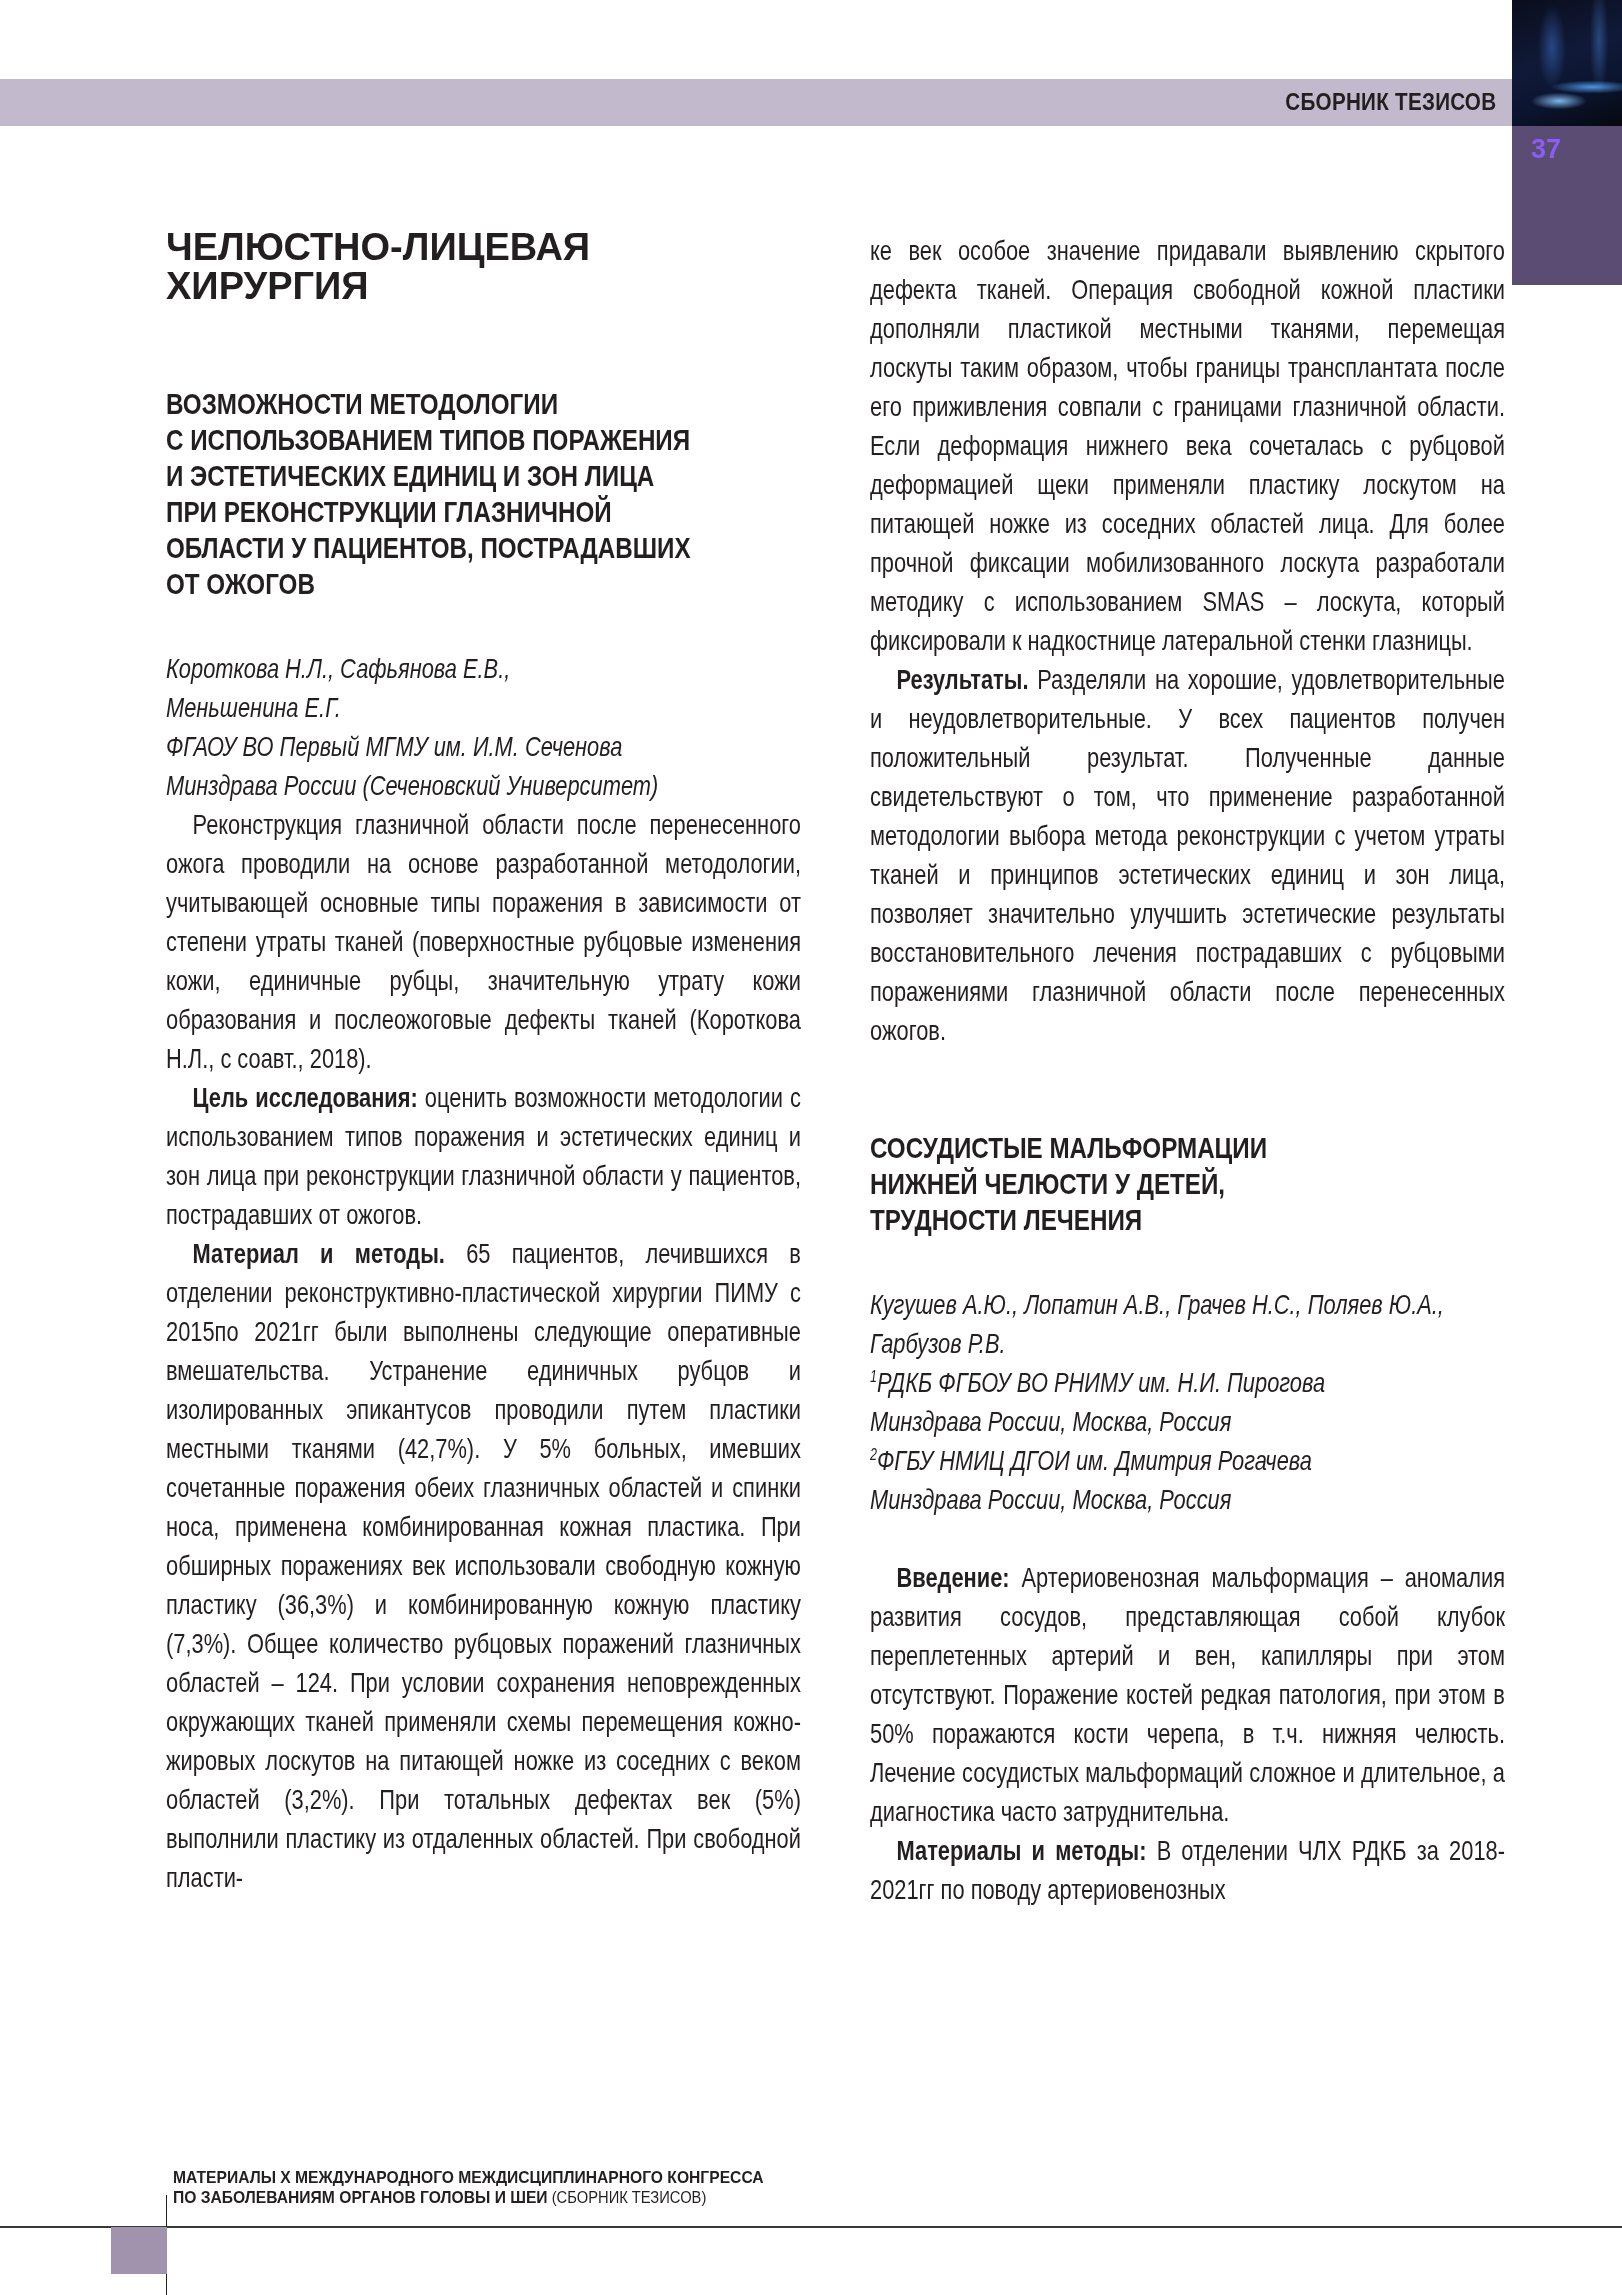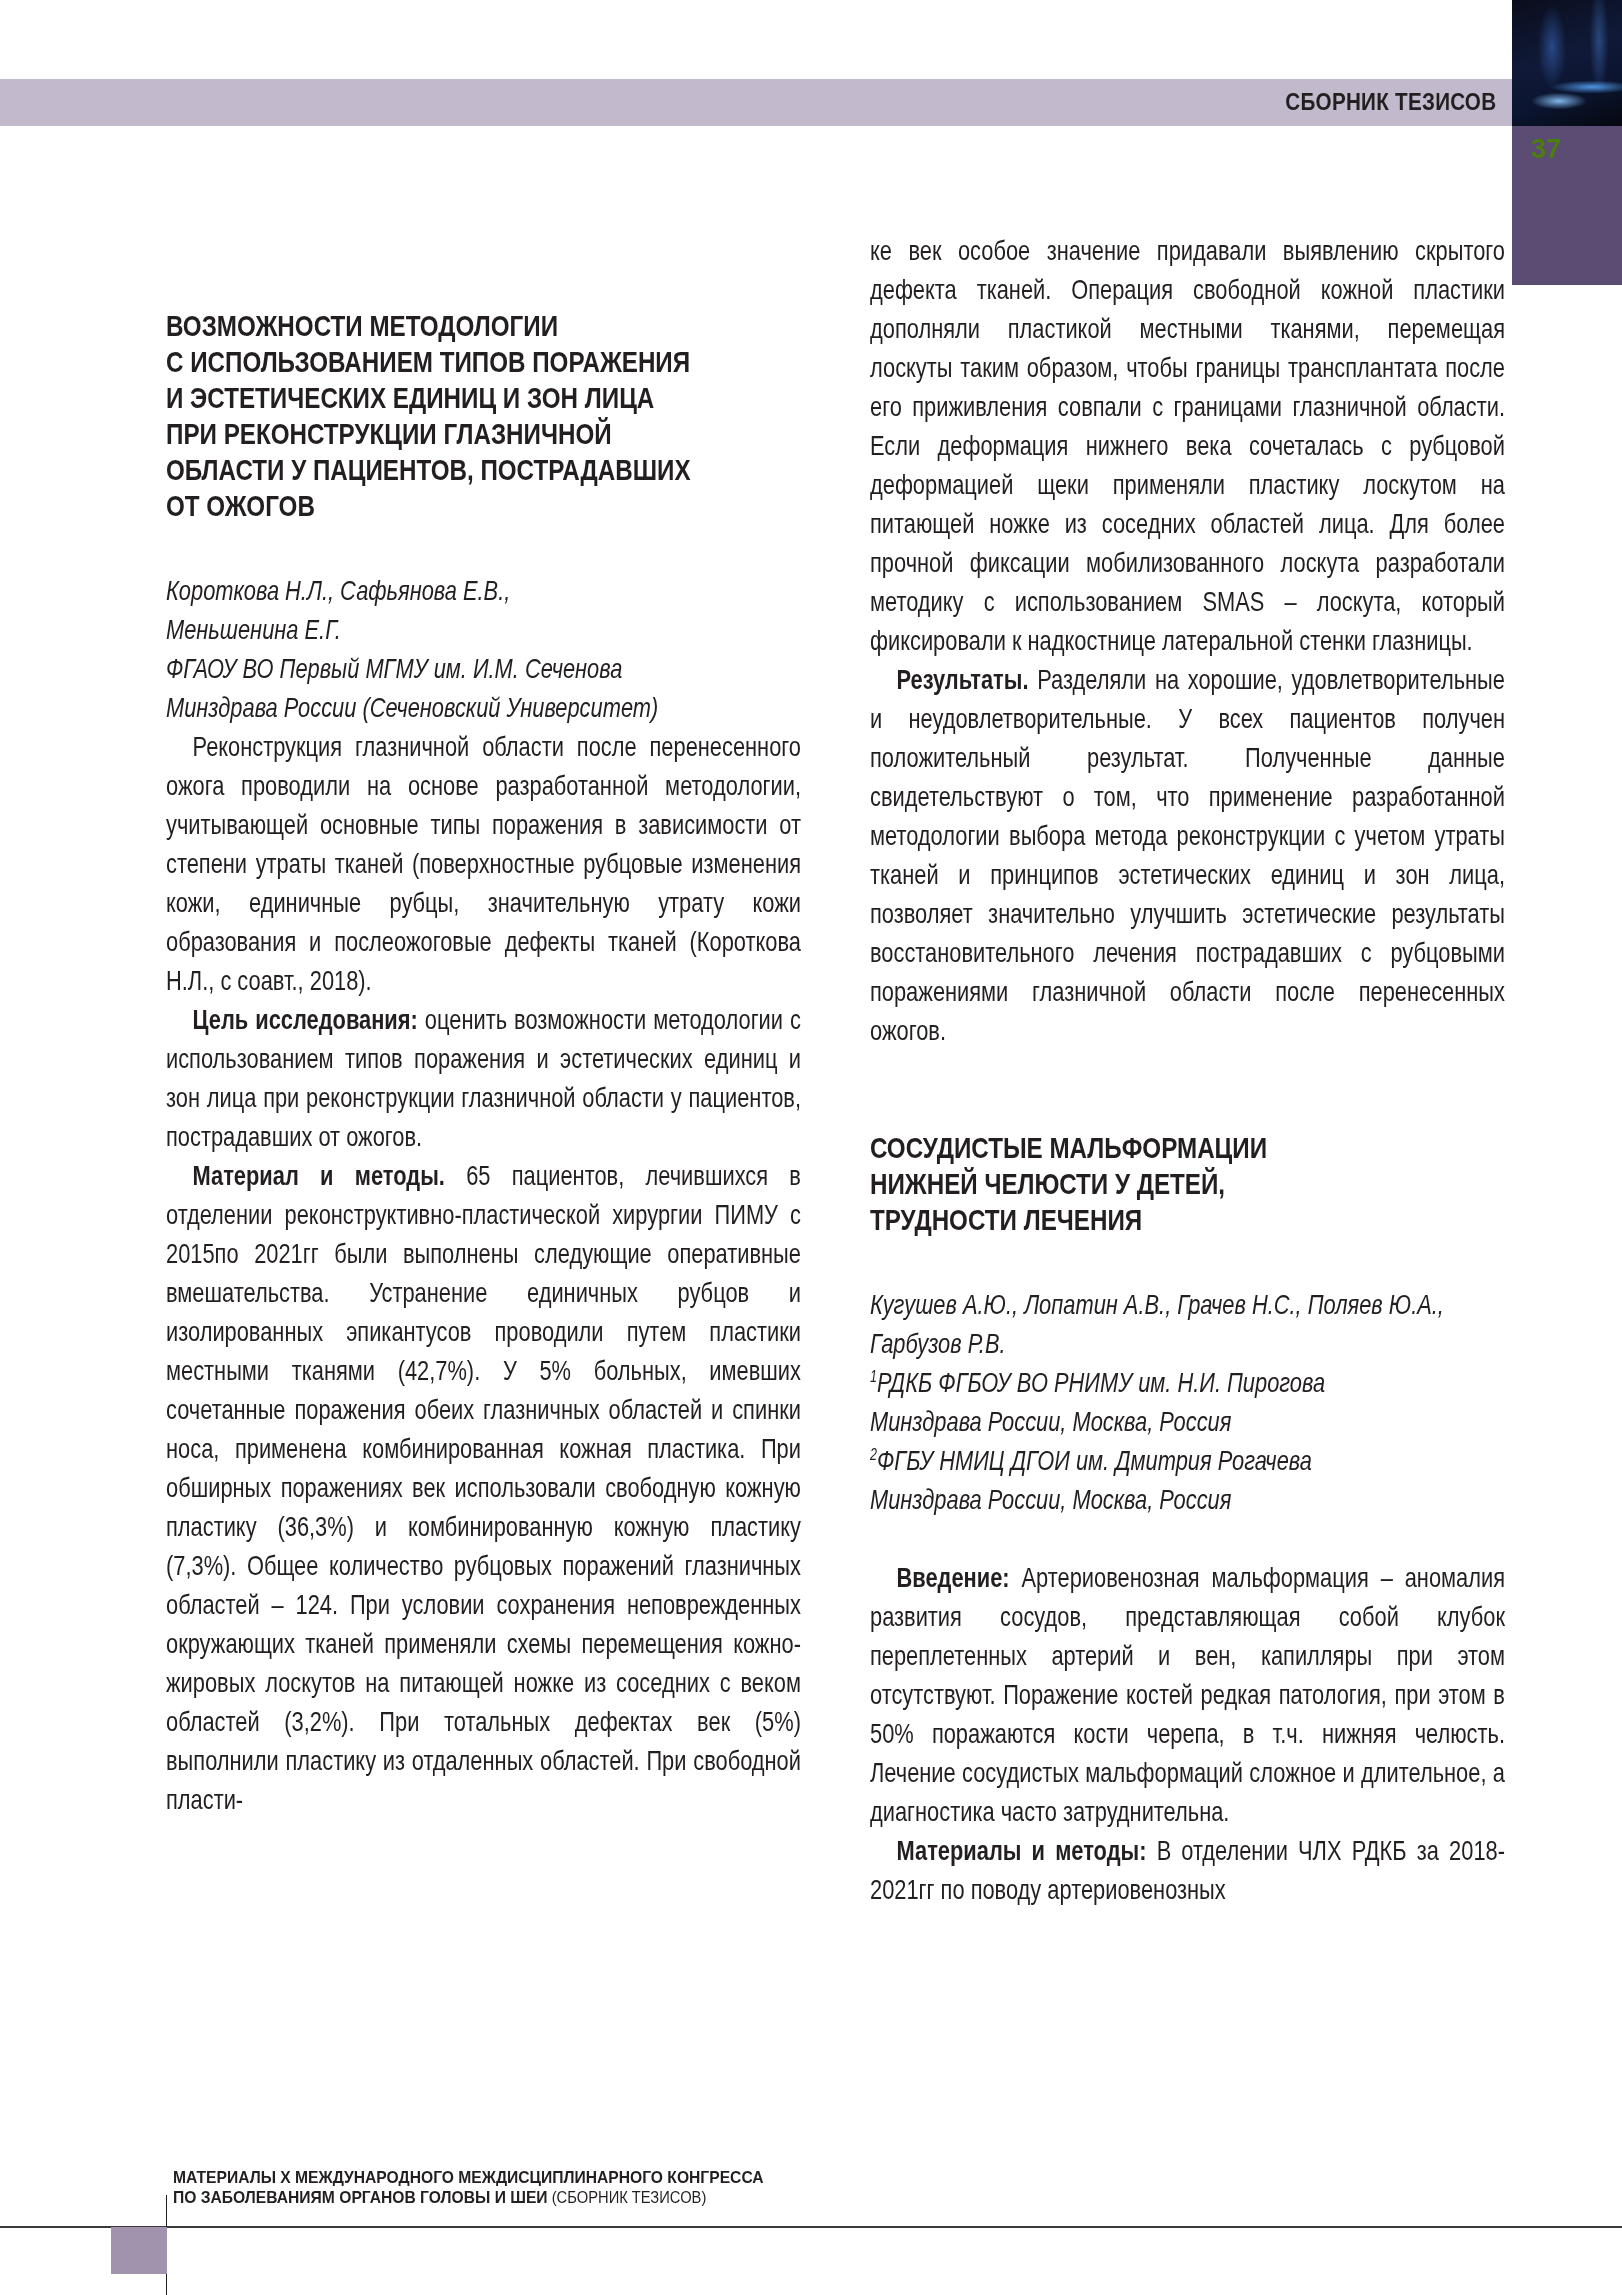--- a/index.html
+++ b/index.html
@@ -25,21 +25,21 @@
       radial-gradient(ellipse 20px 60px at 40px 47px, rgba(60,110,200,0.55), rgba(10,20,50,0) 70%),
       radial-gradient(ellipse 13.4px 80px at 87px 40px, rgba(80,140,230,0.4), rgba(10,20,50,0) 70%),
       linear-gradient(160deg, #0a0d1c 0%, #101a38 45%, #0b1530 70%, #06080f 100%);
   }
   .page-number-block {
     position: absolute; left: 1512px; top: 126px; width: 111px; height: 159px;
     background: #5a4c72;
   }
   .page-number {
     position: absolute; left: 1531px; top: 134px;
-    font-weight: bold; font-size: 27px; color: #4d7c0f;
+    font-weight: bold; font-size: 27px; color: #8b5cf6;
   }
 
   .col { position: absolute; width: 635px; }
   .col-left { left: 166px; }
   .col-right { left: 870px; }
 
   .section-title {
     font-family: "Liberation Sans", sans-serif; font-weight: bold;
     font-size: 38px; line-height: 39px; margin: 0; color: #231f20;
   }
@@ -80,20 +80,24 @@
 </head>
 <body>
 
 <div class="header-bar"></div>
 <div class="header-title">СБОРНИК ТЕЗИСОВ</div>
 <div class="cover-image"></div>
 <div class="page-number-block"></div>
 <div class="page-number">37</div>
 
 <div class="col col-left" style="top:228px;">
+  <h1 class="section-title">
+    <div>ЧЕЛЮСТНО-ЛИЦЕВАЯ</div>
+    <div>ХИРУРГИЯ</div>
+  </h1>
 
   <h2 class="abstract-title" style="margin-top:80px;">
     <div>ВОЗМОЖНОСТИ МЕТОДОЛОГИИ</div>
     <div>С ИСПОЛЬЗОВАНИЕМ ТИПОВ ПОРАЖЕНИЯ</div>
     <div>И ЭСТЕТИЧЕСКИХ ЕДИНИЦ И ЗОН ЛИЦА</div>
     <div>ПРИ РЕКОНСТРУКЦИИ ГЛАЗНИЧНОЙ</div>
     <div>ОБЛАСТИ У ПАЦИЕНТОВ, ПОСТРАДАВШИХ</div>
     <div>ОТ ОЖОГОВ</div>
   </h2>
 

